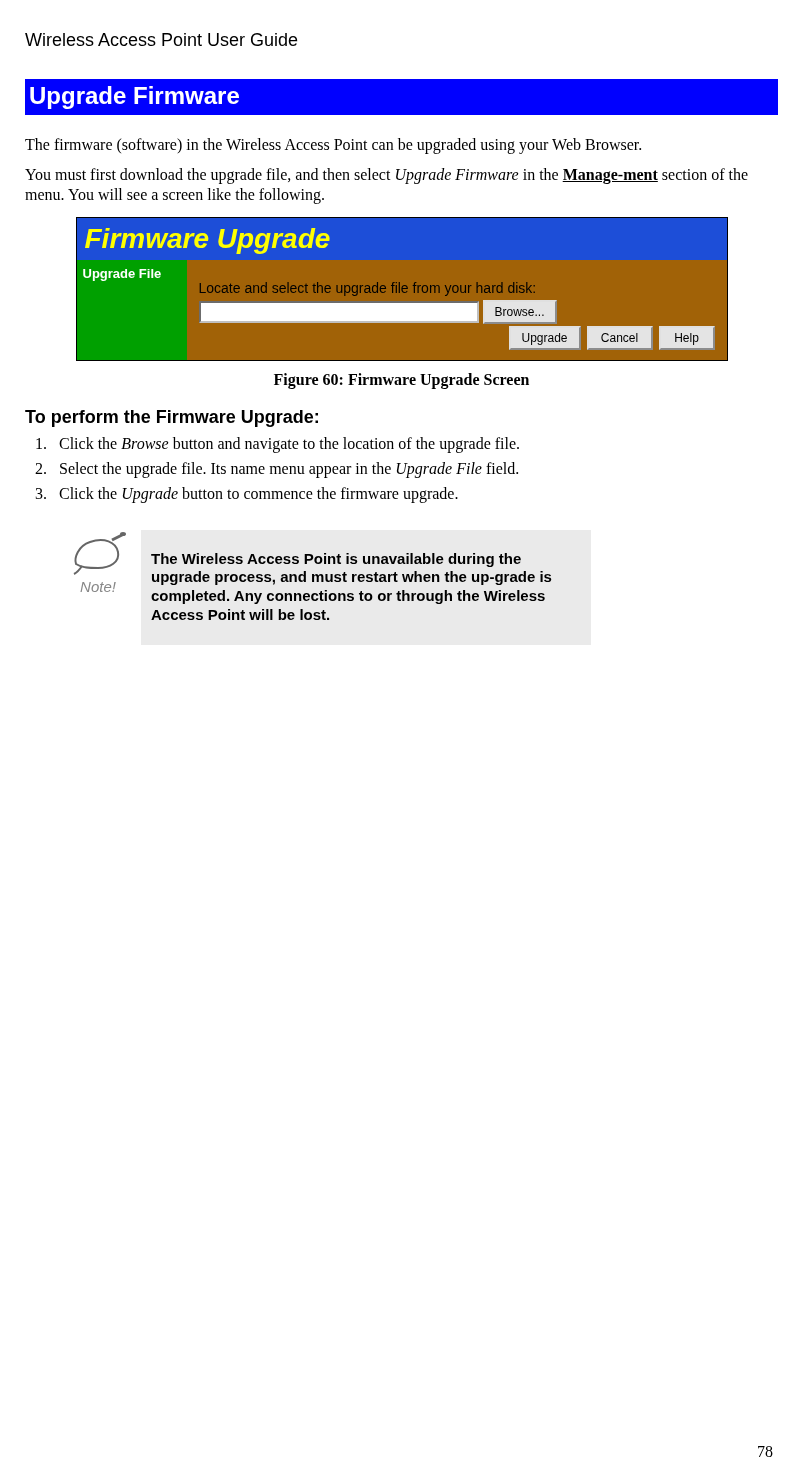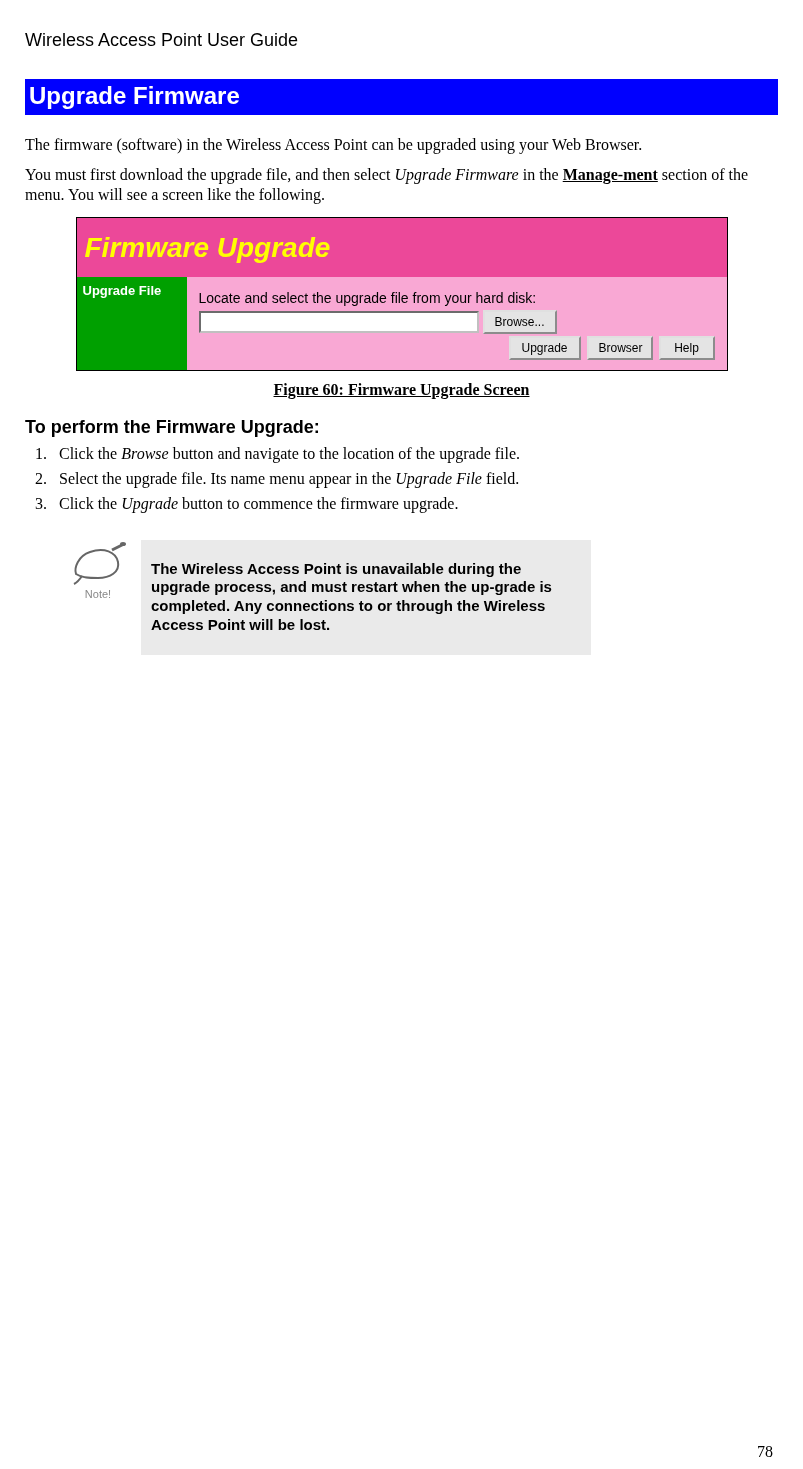--- a/index.html
+++ b/index.html
@@ -36,22 +36,22 @@
     display: flex;
     justify-content: center;
     margin: 12px 0 10px 0;
   }
   .figure {
     border: 1px solid #000;
     width: 650px;
     background: #f0f0f0;
   }
   .fig-title-row {
-    background: #ec4899;
-    height: 59px;
+    background: #1d4ed8;
+    height: 42px;
     display: flex;
     align-items: center;
   }
   .fig-title {
     color: #ffff00;
     font-family: Arial, Helvetica, sans-serif;
     font-size: 28px;
     font-weight: bold;
     font-style: italic;
     padding-left: 8px;
@@ -64,23 +64,23 @@
     background: #00a000;
     color: #fff;
     font-family: Arial, Helvetica, sans-serif;
     font-size: 13px;
     font-weight: bold;
     width: 110px;
     padding: 6px 6px;
     box-sizing: border-box;
   }
   .fig-panel {
-    background: #f9a8d4;
+    background: #a16207;
     flex: 1;
-    padding: 13px 12px 10px 12px;
+    padding: 20px 12px 10px 12px;
     font-family: Arial, Helvetica, sans-serif;
     font-size: 14px;
     color: #000;
   }
   .file-row {
     display: flex;
     gap: 4px;
     margin-top: 4px;
     margin-bottom: 2px;
     align-items: center;
@@ -107,21 +107,20 @@
   .btn-row {
     display: flex;
     justify-content: flex-end;
     gap: 6px;
   }
   .caption {
     text-align: center;
     font-weight: bold;
     font-size: 16px;
     margin: 8px 0 18px 0;
-    text-decoration: underline;
   }
   .subheader {
     font-family: Arial, Helvetica, sans-serif;
     font-weight: bold;
     font-size: 18px;
     margin-bottom: 4px;
   }
   ol.steps {
     margin: 0 0 24px 0;
     padding-left: 26px;
@@ -144,21 +143,22 @@
     flex-direction: column;
     align-items: center;
     padding-top: 2px;
   }
   .note-icon-cell svg {
     width: 60px;
     height: 44px;
   }
   .note-label {
     font-family: Arial, Helvetica, sans-serif;
-    font-size: 11px;
+    font-size: 15px;
+    font-style: italic;
     color: #888;
     margin-top: -2px;
   }
   .note-box {
     background: #eaeaea;
     padding: 20px 10px;
     width: 430px;
     font-family: Arial, Helvetica, sans-serif;
     font-size: 15px;
     font-weight: bold;
@@ -196,21 +196,21 @@
         <span>Upgrade File</span>
       </div>
       <div class="fig-panel">
         <div>Locate and select the upgrade file from your hard disk:</div>
         <div class="file-row">
           <input class="text-input" type="text" value="" style="">
           <button class="win-btn">Browse...</button>
         </div>
         <div class="btn-row">
           <button class="win-btn" style="width:72px">Upgrade</button>
-          <button class="win-btn" style="width:66px">Browser</button>
+          <button class="win-btn" style="width:66px">Cancel</button>
           <button class="win-btn" style="width:56px">Help</button>
         </div>
       </div>
     </div>
   </div>
 </div>
 
 <div class="caption">Figure 60: Firmware Upgrade Screen</div>
 
 <div class="subheader">To perform the Firmware Upgrade:</div>

